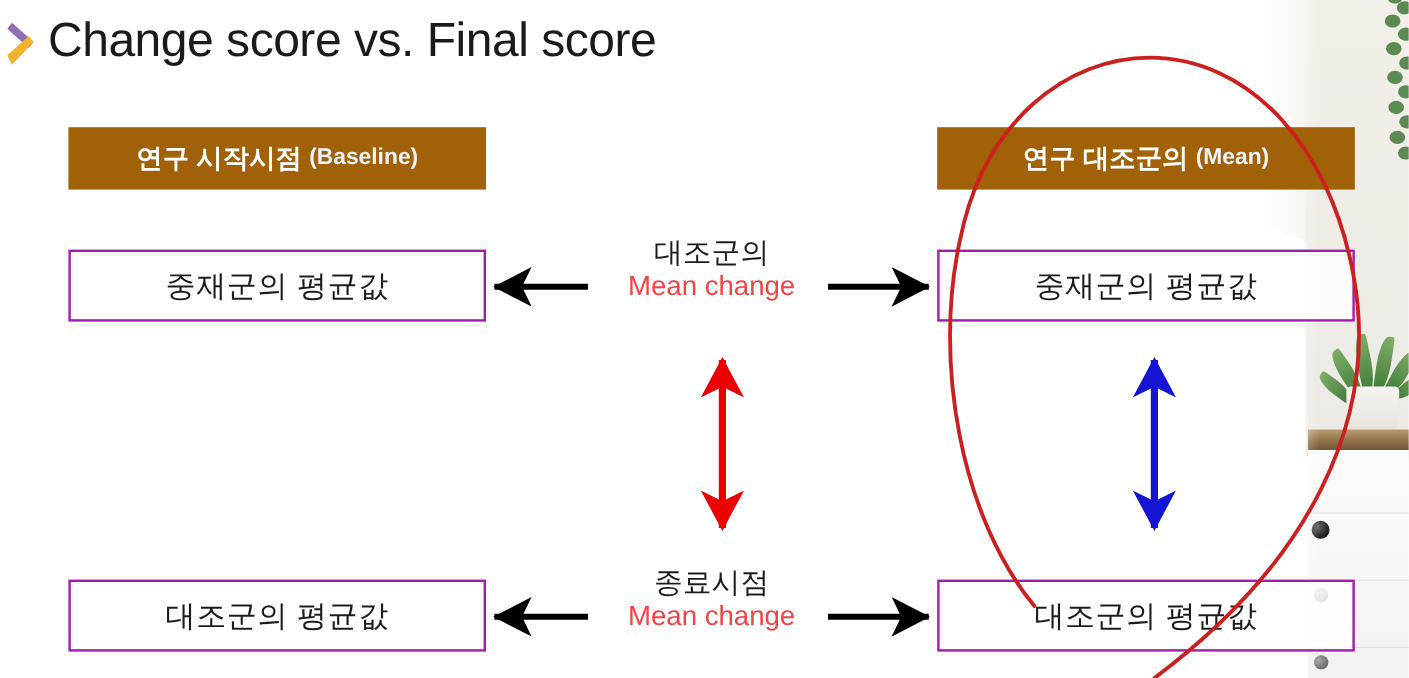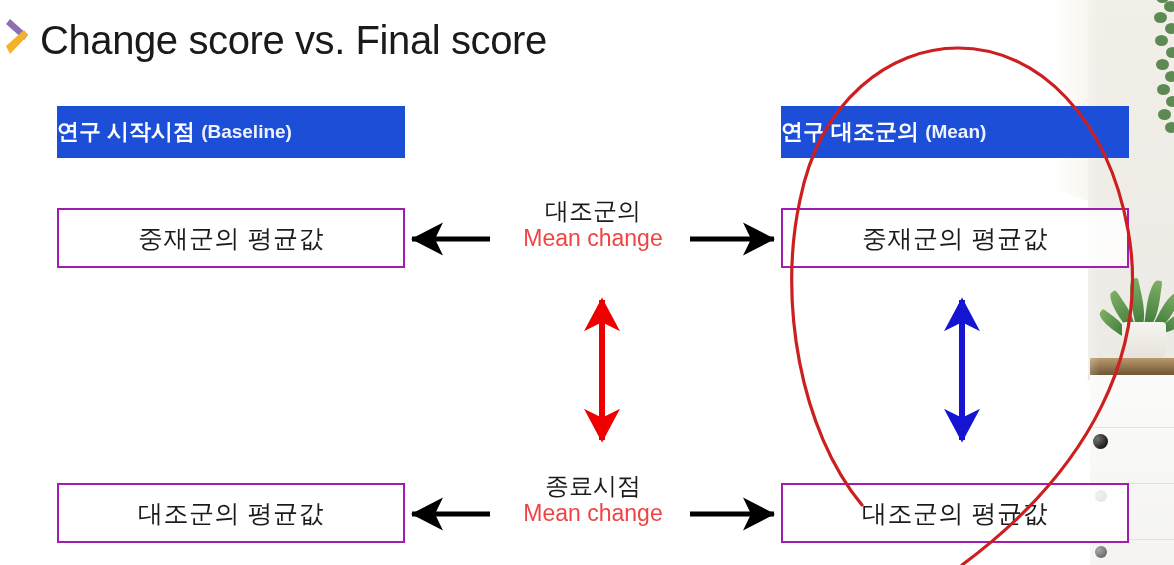--- a/index.html
+++ b/index.html
@@ -119,21 +119,21 @@
     width: 46px; height: 565px;
     background: linear-gradient(90deg, #ffffff 0%, rgba(255,255,255,0) 100%);
   }
 
   
   .title-row {
     position: absolute;
     left: 6px;
     top: 14px;
     display: flex;
-    align-items: flex-end;
+    align-items: flex-start;
     z-index: 5;
   }
   .chevron-bullet {
     width: 30px;
     height: 46px;
     flex: 0 0 auto;
     margin-right: 4px;
   }
   .slide-title {
     font-size: 40px;
@@ -141,23 +141,24 @@
     color: #1a1a1a;
     letter-spacing: -0.4px;
     white-space: nowrap;
     line-height: 1;
   }
 
   
   .phase-header {
     position: absolute;
     height: 52px;
-    background: #1d4ed8;
+    background: #a16207;
     display: flex;
     align-items: center;
+    justify-content: center;
     z-index: 4;
   }
   .phase-header .ko {
     color: #ffffff;
     font-size: 22px;
     font-weight: 700;
   }
   .phase-header .en {
     color: #eef3fb;
     font-size: 19px;

